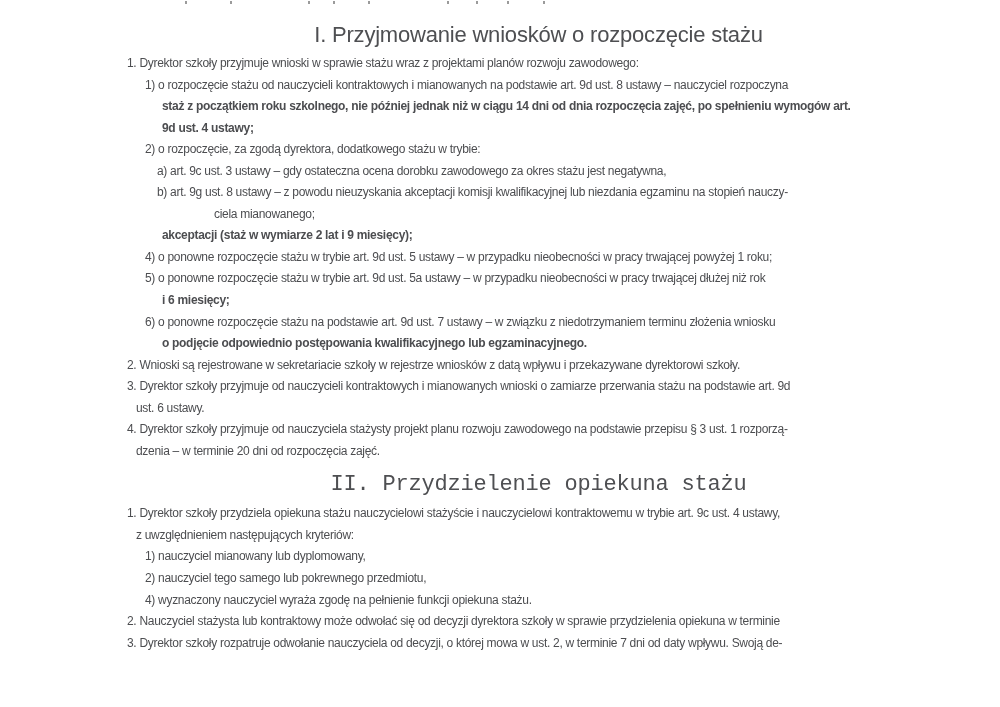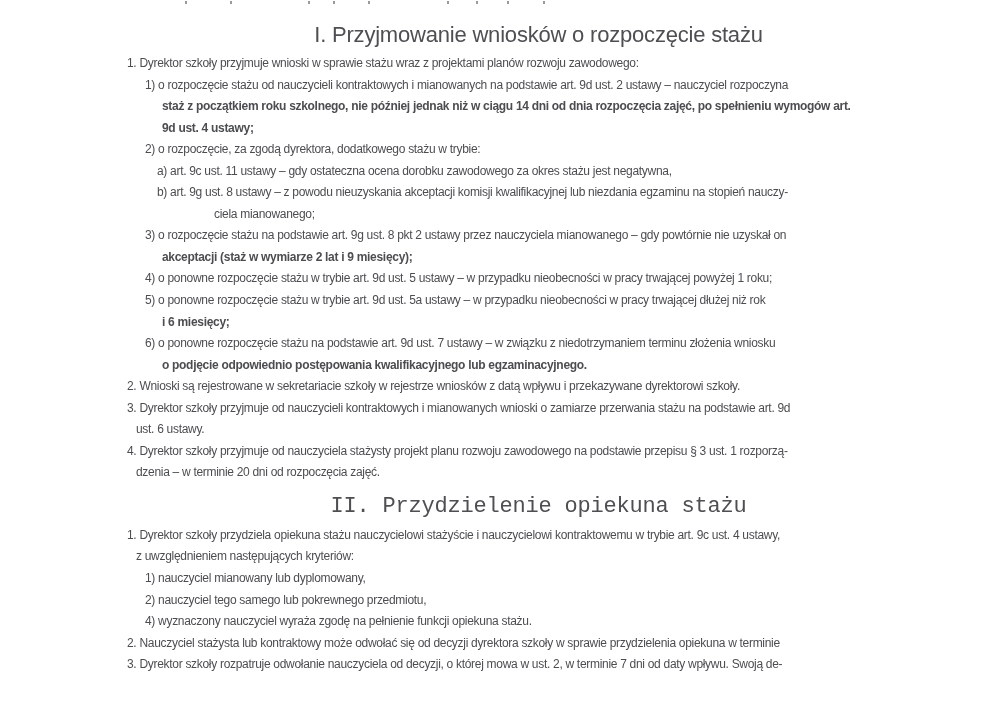--- a/index.html
+++ b/index.html
@@ -65,28 +65,27 @@
     <div class="remnant" style="left: 308px;"></div>
     <div class="remnant" style="left: 333px;"></div>
     <div class="remnant" style="left: 368px;"></div>
     <div class="remnant" style="left: 447px;"></div>
     <div class="remnant" style="left: 476px;"></div>
     <div class="remnant" style="left: 507px;"></div>
     <div class="remnant" style="left: 543px;"></div>
     <section class="sec sec1">
       <h2 class="heading">I. Przyjmowanie wniosków o rozpoczęcie stażu</h2>
       <div class="line l1"><span class="marker">1.</span><span>Dyrektor szkoły przyjmuje wnioski w sprawie stażu wraz z projektami planów rozwoju zawodowego:</span></div>
-      <div class="line l2"><span class="marker">1)</span><span>o rozpoczęcie stażu od nauczycieli kontraktowych i mianowanych na podstawie art. 9d ust. 2 ustawy – nauczyciel rozpoczyna</span></div>
+      <div class="line l2"><span class="marker">1)</span><span>o rozpoczęcie stażu od nauczycieli kontraktowych i mianowanych na podstawie art. 9d ust. 8 ustawy – nauczyciel rozpoczyna</span></div>
       <div class="line l2c"><span>staż z początkiem roku szkolnego, nie później jednak niż w ciągu 14 dni od dnia rozpoczęcia zajęć, po spełnieniu wymogów art.</span></div>
       <div class="line l2c"><span>9d ust. 4 ustawy;</span></div>
       <div class="line l2"><span class="marker">2)</span><span>o rozpoczęcie, za zgodą dyrektora, dodatkowego stażu w trybie:</span></div>
-      <div class="line l3"><span class="marker">a)</span><span>art. 9c ust. 11 ustawy – gdy ostateczna ocena dorobku zawodowego za okres stażu jest negatywna,</span></div>
+      <div class="line l3"><span class="marker">a)</span><span>art. 9c ust. 3 ustawy – gdy ostateczna ocena dorobku zawodowego za okres stażu jest negatywna,</span></div>
       <div class="line l3"><span class="marker">b)</span><span>art. 9g ust. 8 ustawy – z powodu nieuzyskania akceptacji komisji kwalifikacyjnej lub niezdania egzaminu na stopień nauczy-</span></div>
       <div class="line l3c"><span>ciela mianowanego;</span></div>
-      <div class="line l2"><span class="marker">3)</span><span>o rozpoczęcie stażu na podstawie art. 9g ust. 8 pkt 2 ustawy przez nauczyciela mianowanego – gdy powtórnie nie uzyskał on</span></div>
       <div class="line l2c"><span>akceptacji (staż w wymiarze 2 lat i 9 miesięcy);</span></div>
       <div class="line l2"><span class="marker">4)</span><span>o ponowne rozpoczęcie stażu w trybie art. 9d ust. 5 ustawy – w przypadku nieobecności w pracy trwającej powyżej 1 roku;</span></div>
       <div class="line l2"><span class="marker">5)</span><span>o ponowne rozpoczęcie stażu w trybie art. 9d ust. 5a ustawy – w przypadku nieobecności w pracy trwającej dłużej niż rok</span></div>
       <div class="line l2c"><span>i 6 miesięcy;</span></div>
       <div class="line l2"><span class="marker">6)</span><span>o ponowne rozpoczęcie stażu na podstawie art. 9d ust. 7 ustawy – w związku z niedotrzymaniem terminu złożenia wniosku</span></div>
       <div class="line l2c"><span>o podjęcie odpowiednio postępowania kwalifikacyjnego lub egzaminacyjnego.</span></div>
       <div class="line l1"><span class="marker">2.</span><span>Wnioski są rejestrowane w sekretariacie szkoły w rejestrze wniosków z datą wpływu i przekazywane dyrektorowi szkoły.</span></div>
       <div class="line l1"><span class="marker">3.</span><span>Dyrektor szkoły przyjmuje od nauczycieli kontraktowych i mianowanych wnioski o zamiarze przerwania stażu na podstawie art. 9d</span></div>
       <div class="line l1c"><span>ust. 6 ustawy.</span></div>
       <div class="line l1"><span class="marker">4.</span><span>Dyrektor szkoły przyjmuje od nauczyciela stażysty projekt planu rozwoju zawodowego na podstawie przepisu § 3 ust. 1 rozporzą-</span></div>

